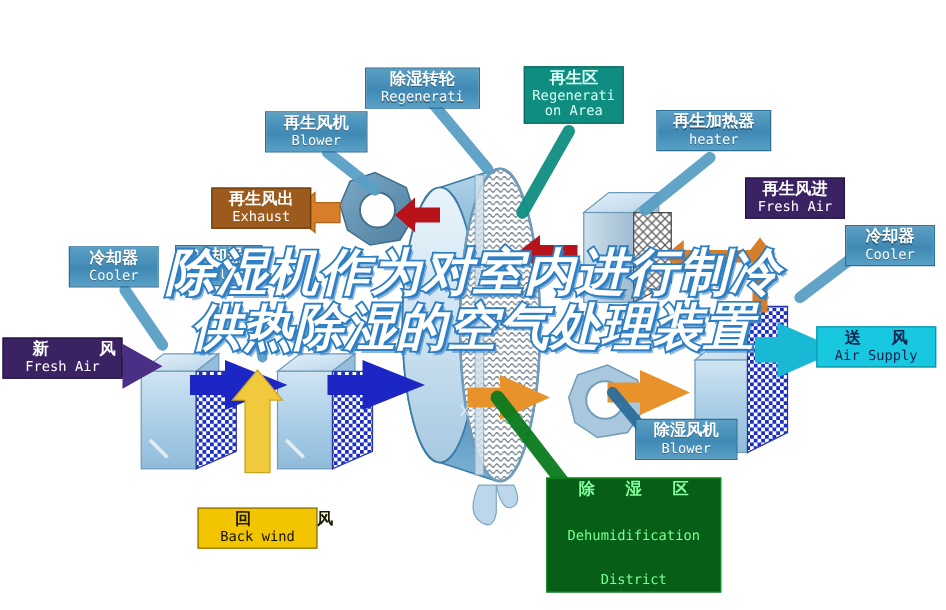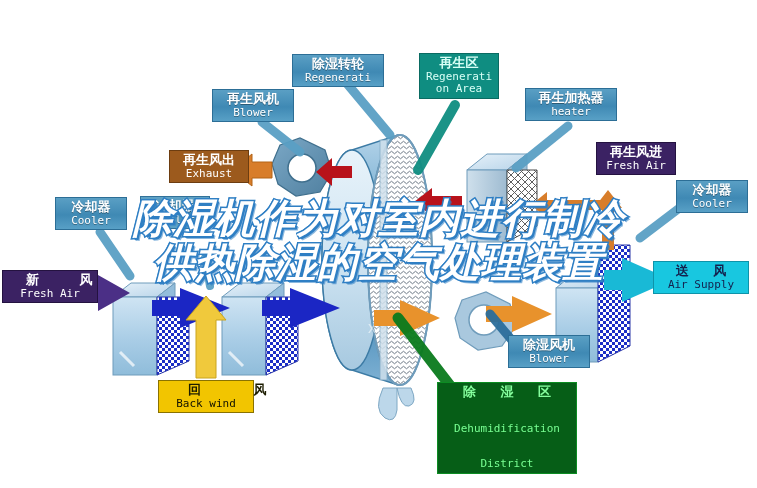--- a/index.html
+++ b/index.html
@@ -71,20 +71,21 @@
     background:#9c5a1d;
     border:1px solid #6d3d10;
     color:#ffffff;
   }
   
   .lb-yellow{
     background:#f2c500;
     border:1px solid #8a7200;
     color:#1a1a00;
     text-shadow:none;
+    margin-top:26px;
   }
   .lb-yellow .cn{color:#1c1c00;letter-spacing:24px;text-indent:24px;}
   .lb-yellow .en{color:#111100;}
   
   .lb-cyan{
     background:#18c7e0;
     border:1px solid #0e93a9;
     color:#1a1a4d;
     text-shadow:none;
   }

